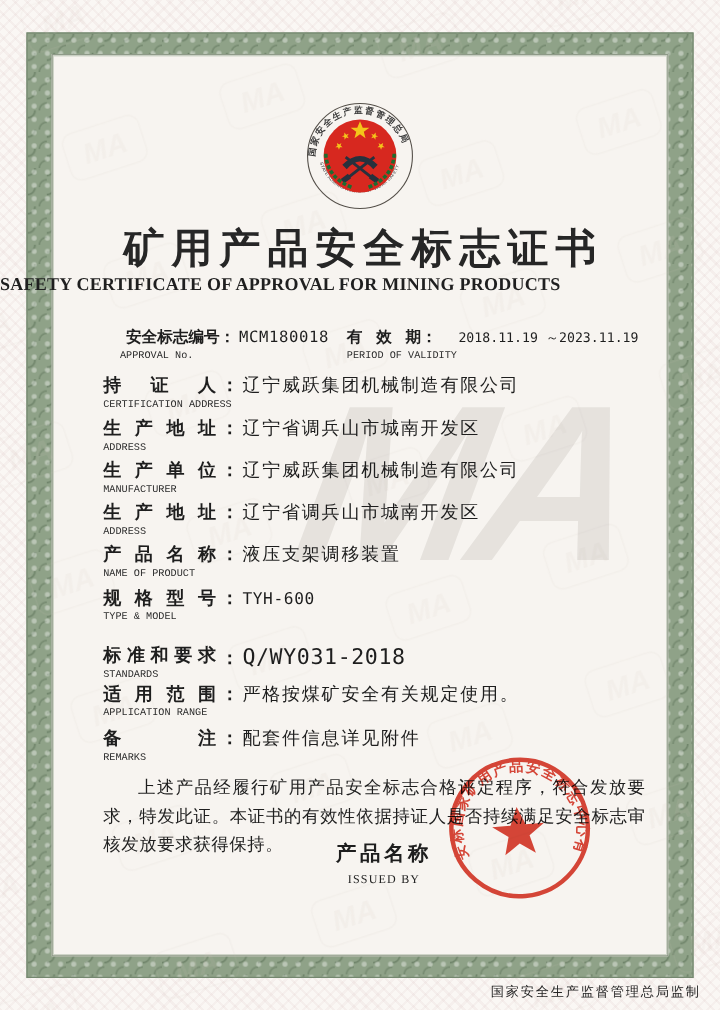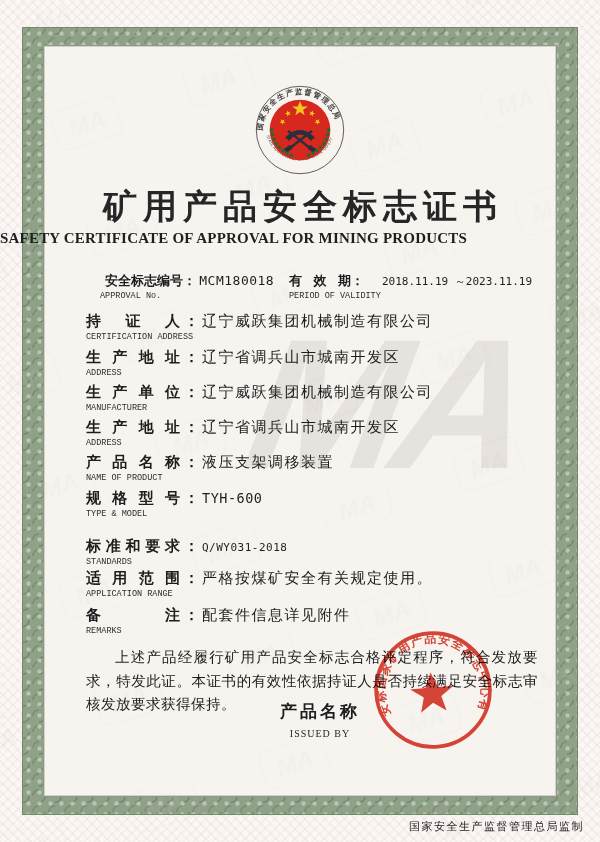--- a/index.html
+++ b/index.html
@@ -143,21 +143,21 @@
   </div>
   <div class="f-row" style="top:453px">
     <span class="zl jl">产品名称</span><span class="colon">：</span><span class="zv">液压支架调移装置</span>
     <div class="en en-s">NAME OF PRODUCT</div>
   </div>
   <div class="f-row" style="top:489px">
     <span class="zl jl">规格型号</span><span class="colon">：</span><span class="zv mono" style="font-size:13.5px;letter-spacing:.5px">TYH-600</span>
     <div class="en en-s">TYPE &amp; MODEL</div>
   </div>
   <div class="f-row" style="top:537px">
-    <span class="zl jl">标准和要求</span><span class="colon">：</span><span class="zv mono" style="font-size:11px;letter-spacing:.5px">Q/WY031-2018</span>
+    <span class="zl jl">标准和要求</span><span class="colon">：</span><span class="zv mono" style="font-size:18px;letter-spacing:.5px">Q/WY031-2018</span>
     <div class="en en-s">STANDARDS</div>
   </div>
   <div class="f-row" style="top:606px">
     <span class="zl jl">备注</span><span class="colon">：</span><span class="zv">配套件信息详见附件</span>
     <div class="en en-s">REMARKS</div>
   </div>
   <div class="f-row" style="top:569px">
     <span class="zl jl">适用范围</span><span class="colon">：</span><span class="zv">严格按煤矿安全有关规定使用。</span>
     <div class="en en-s">APPLICATION RANGE</div>
   </div>

